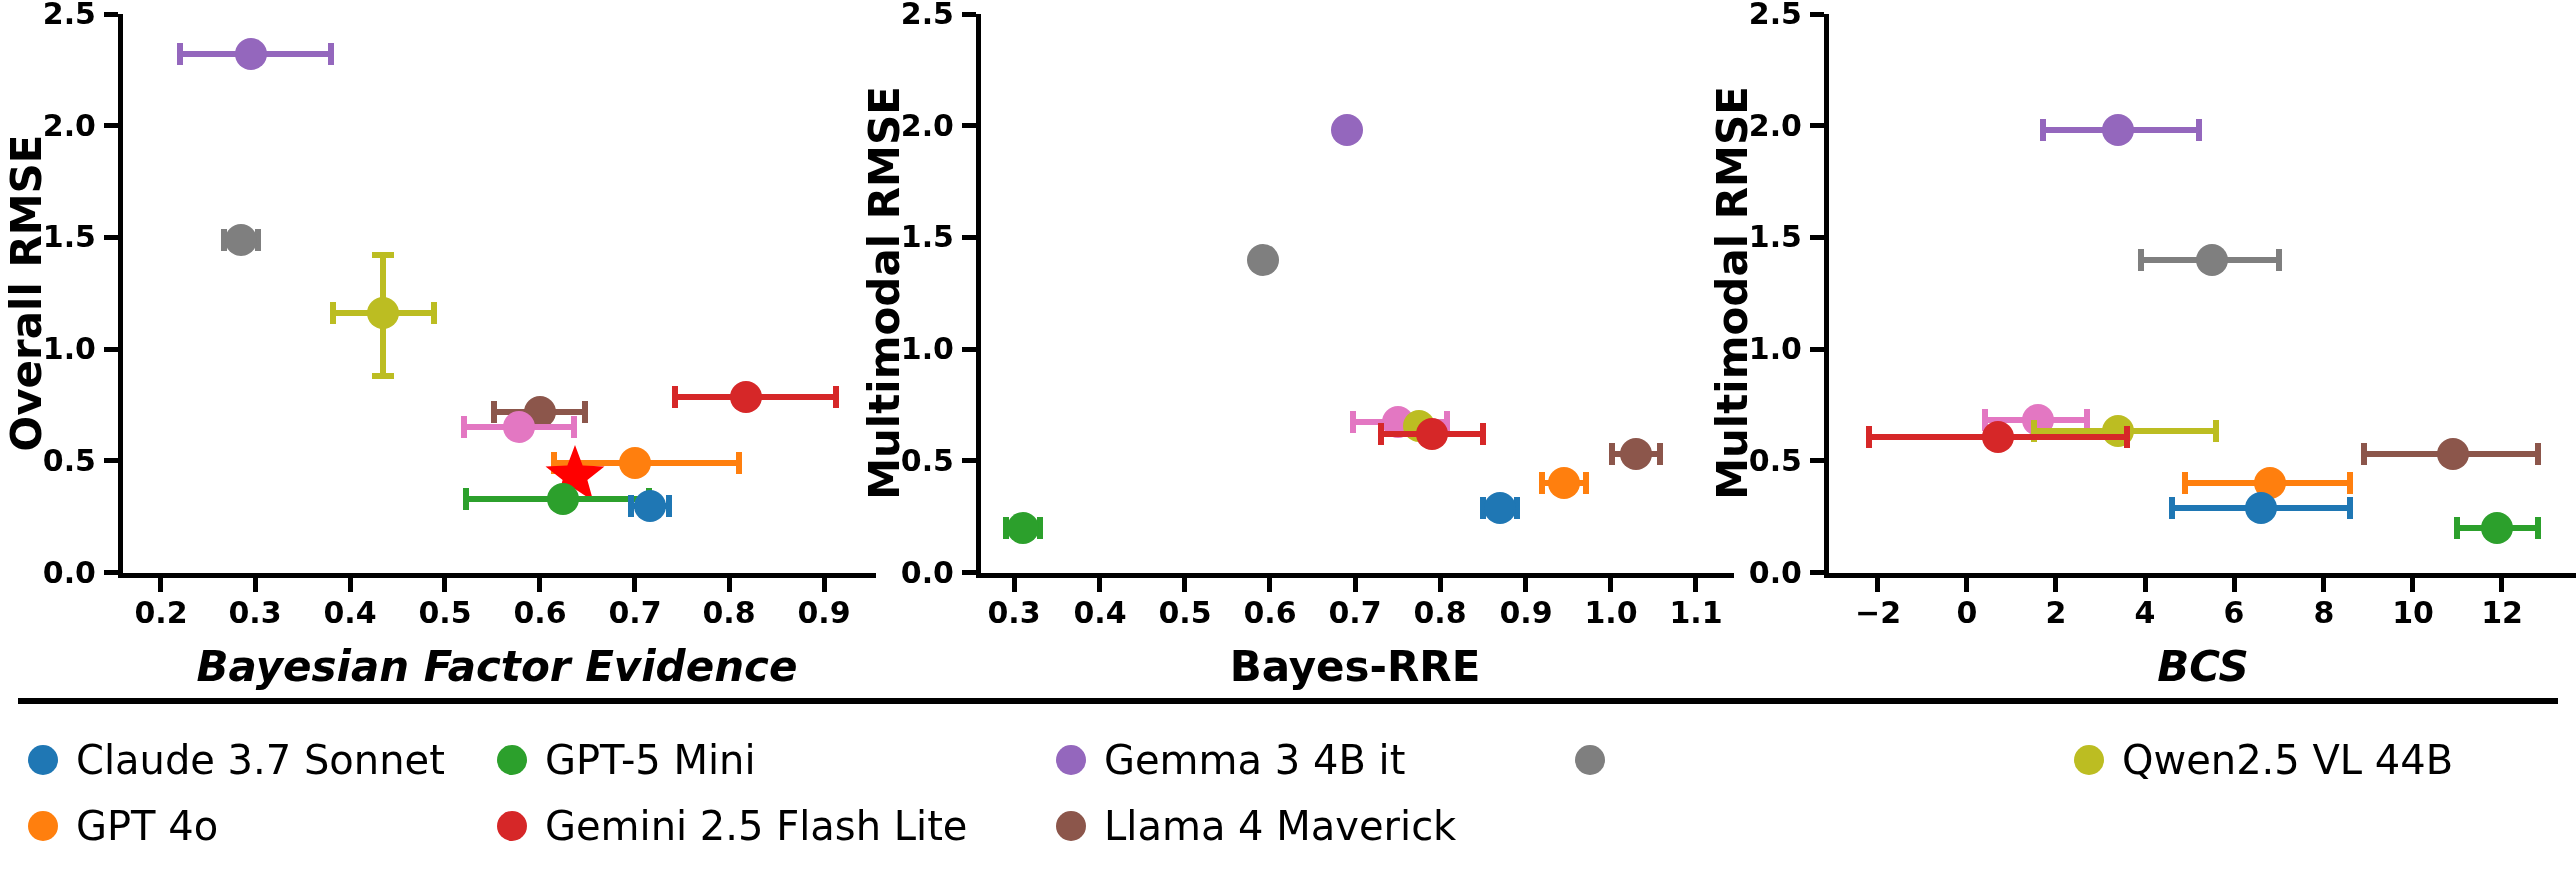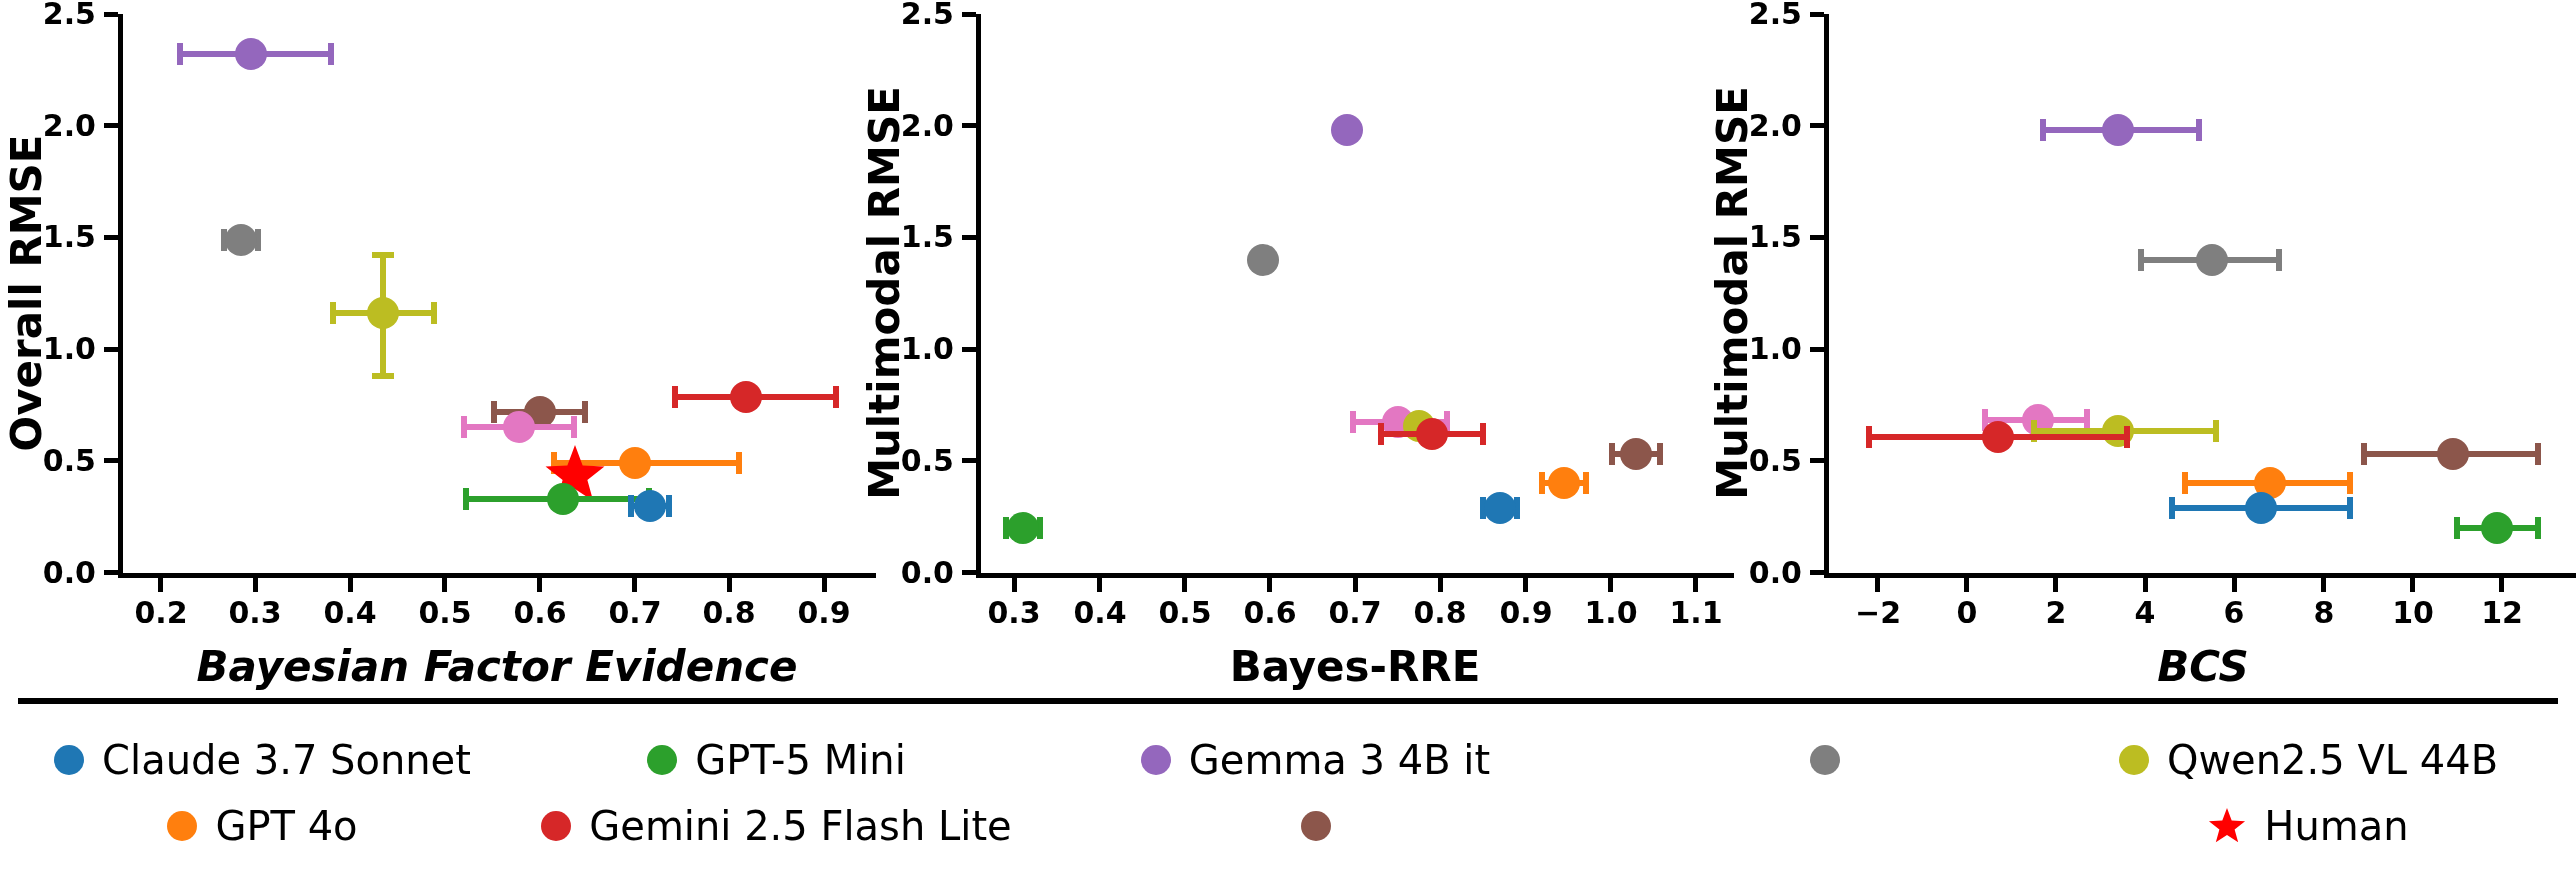--- a/index.html
+++ b/index.html
@@ -19,21 +19,21 @@
   .errbar-h{position:absolute;transform:translateY(-50%);}
   .errbar-v{position:absolute;transform:translateX(-50%);}
   .cap-v{position:absolute;transform:translate(-50%,-50%);}
   .cap-h{position:absolute;transform:translate(-50%,-50%);}
   .star{position:absolute;transform:translate(-50%,-50%);}
 
   #legend-box{position:absolute;left:18px;top:698px;width:2540px;height:158px;
               border-top:6px solid #000;box-sizing:border-box;}
   #legend-grid{position:absolute;left:10px;top:32px;width:2524px;display:flex;flex-wrap:nowrap;}
   .leg-col{display:flex;flex-direction:column;gap:18px;}
-  .leg-item{display:flex;align-items:center;gap:18px;height:48px;justify-content:center;}
+  .leg-item{display:flex;align-items:center;gap:18px;height:48px;}
   .leg-dot{width:30px;height:30px;border-radius:50%;flex:0 0 auto;}
   .leg-star{width:38px;height:38px;flex:0 0 auto;}
   .leg-label{font-size:40px;font-weight:400;color:#000;white-space:nowrap;line-height:1;}
 </style>
 </head>
 <body>
 
 <div id="figure">
   <div id="panels">
       <div class="panel" style="left: 118px; width: 758px;">
@@ -330,35 +330,30 @@
             <span class="leg-label">Gemini 2.5 Flash Lite</span>
           </div>
         </div>
         <div class="leg-col" style="width: 519px;">
           <div class="leg-item">
             <span class="leg-dot" style="background: rgb(148, 103, 189);"></span>
             <span class="leg-label">Gemma 3 4B it</span>
           </div>
           <div class="leg-item">
             <span class="leg-dot" style="background: rgb(140, 86, 75);"></span>
+            <span class="leg-label">Llama 4 Maverick</span>
           </div>
         </div>
         <div class="leg-col" style="width: 499px;">
           <div class="leg-item">
             <span class="leg-dot" style="background: rgb(127, 127, 127);"></span>
           </div>
         </div>
         <div class="leg-col" style="width: 469px;">
           <div class="leg-item">
             <span class="leg-dot" style="background: rgb(188, 189, 34);"></span>
             <span class="leg-label">Qwen2.5 VL 44B</span>
-          </div>
-          <div class="leg-item">
-            <svg width="38" height="38" viewBox="0 0 38 38" class="leg-star">
-              <polygon points="19.00,1.00 23.70,13.53 37.07,14.13 26.61,22.47 30.17,35.37 19.00,28.00 7.83,35.37 11.39,22.47 0.93,14.13 14.30,13.53" fill="#ff0000"></polygon>
-            </svg>
-            <span class="leg-label">Human</span>
           </div>
         </div>
       </div>
   </div>
 </div>
 
 
 </body></html>

